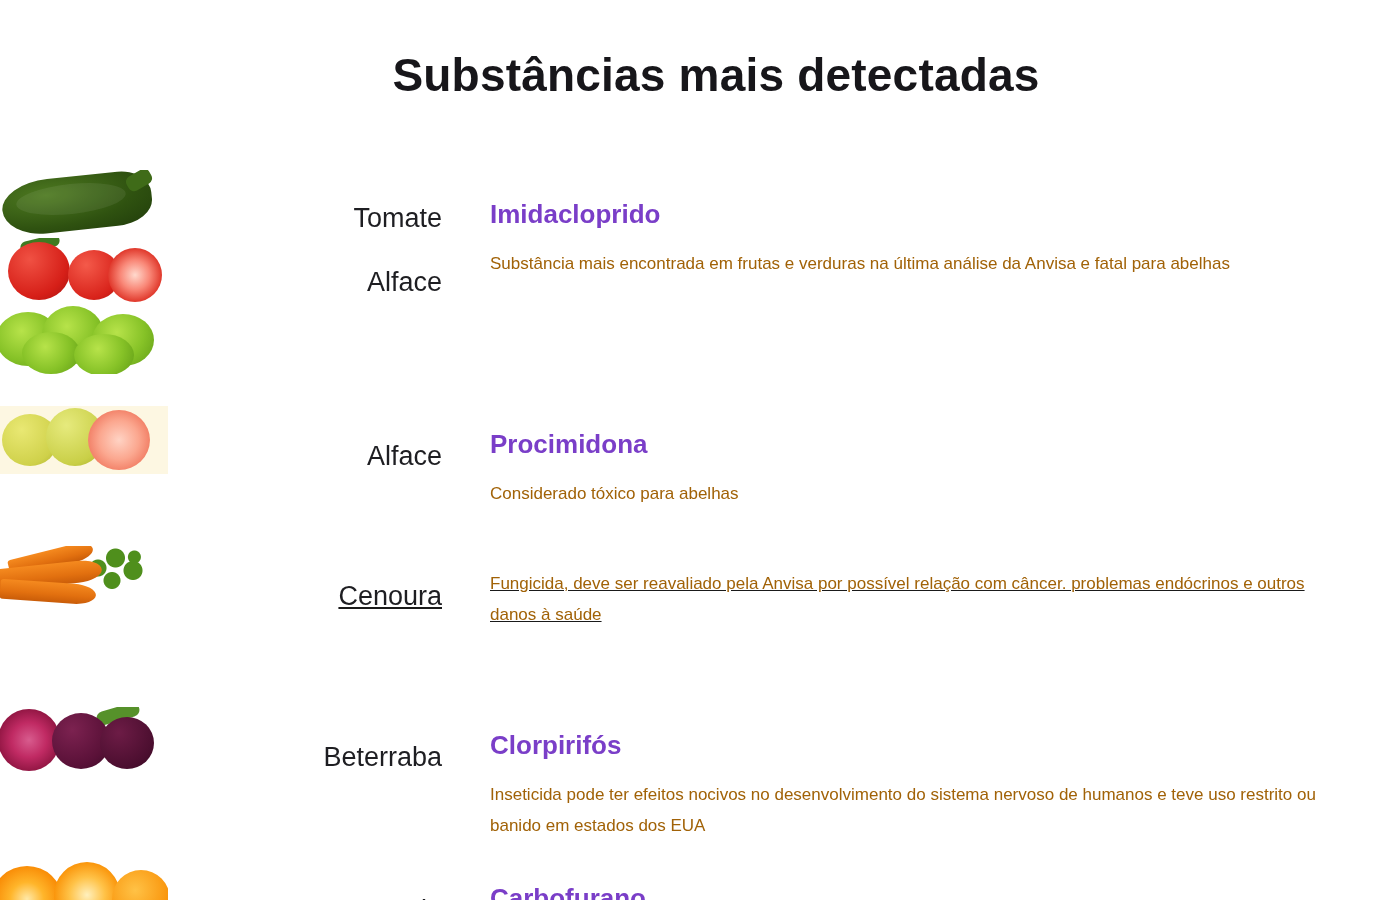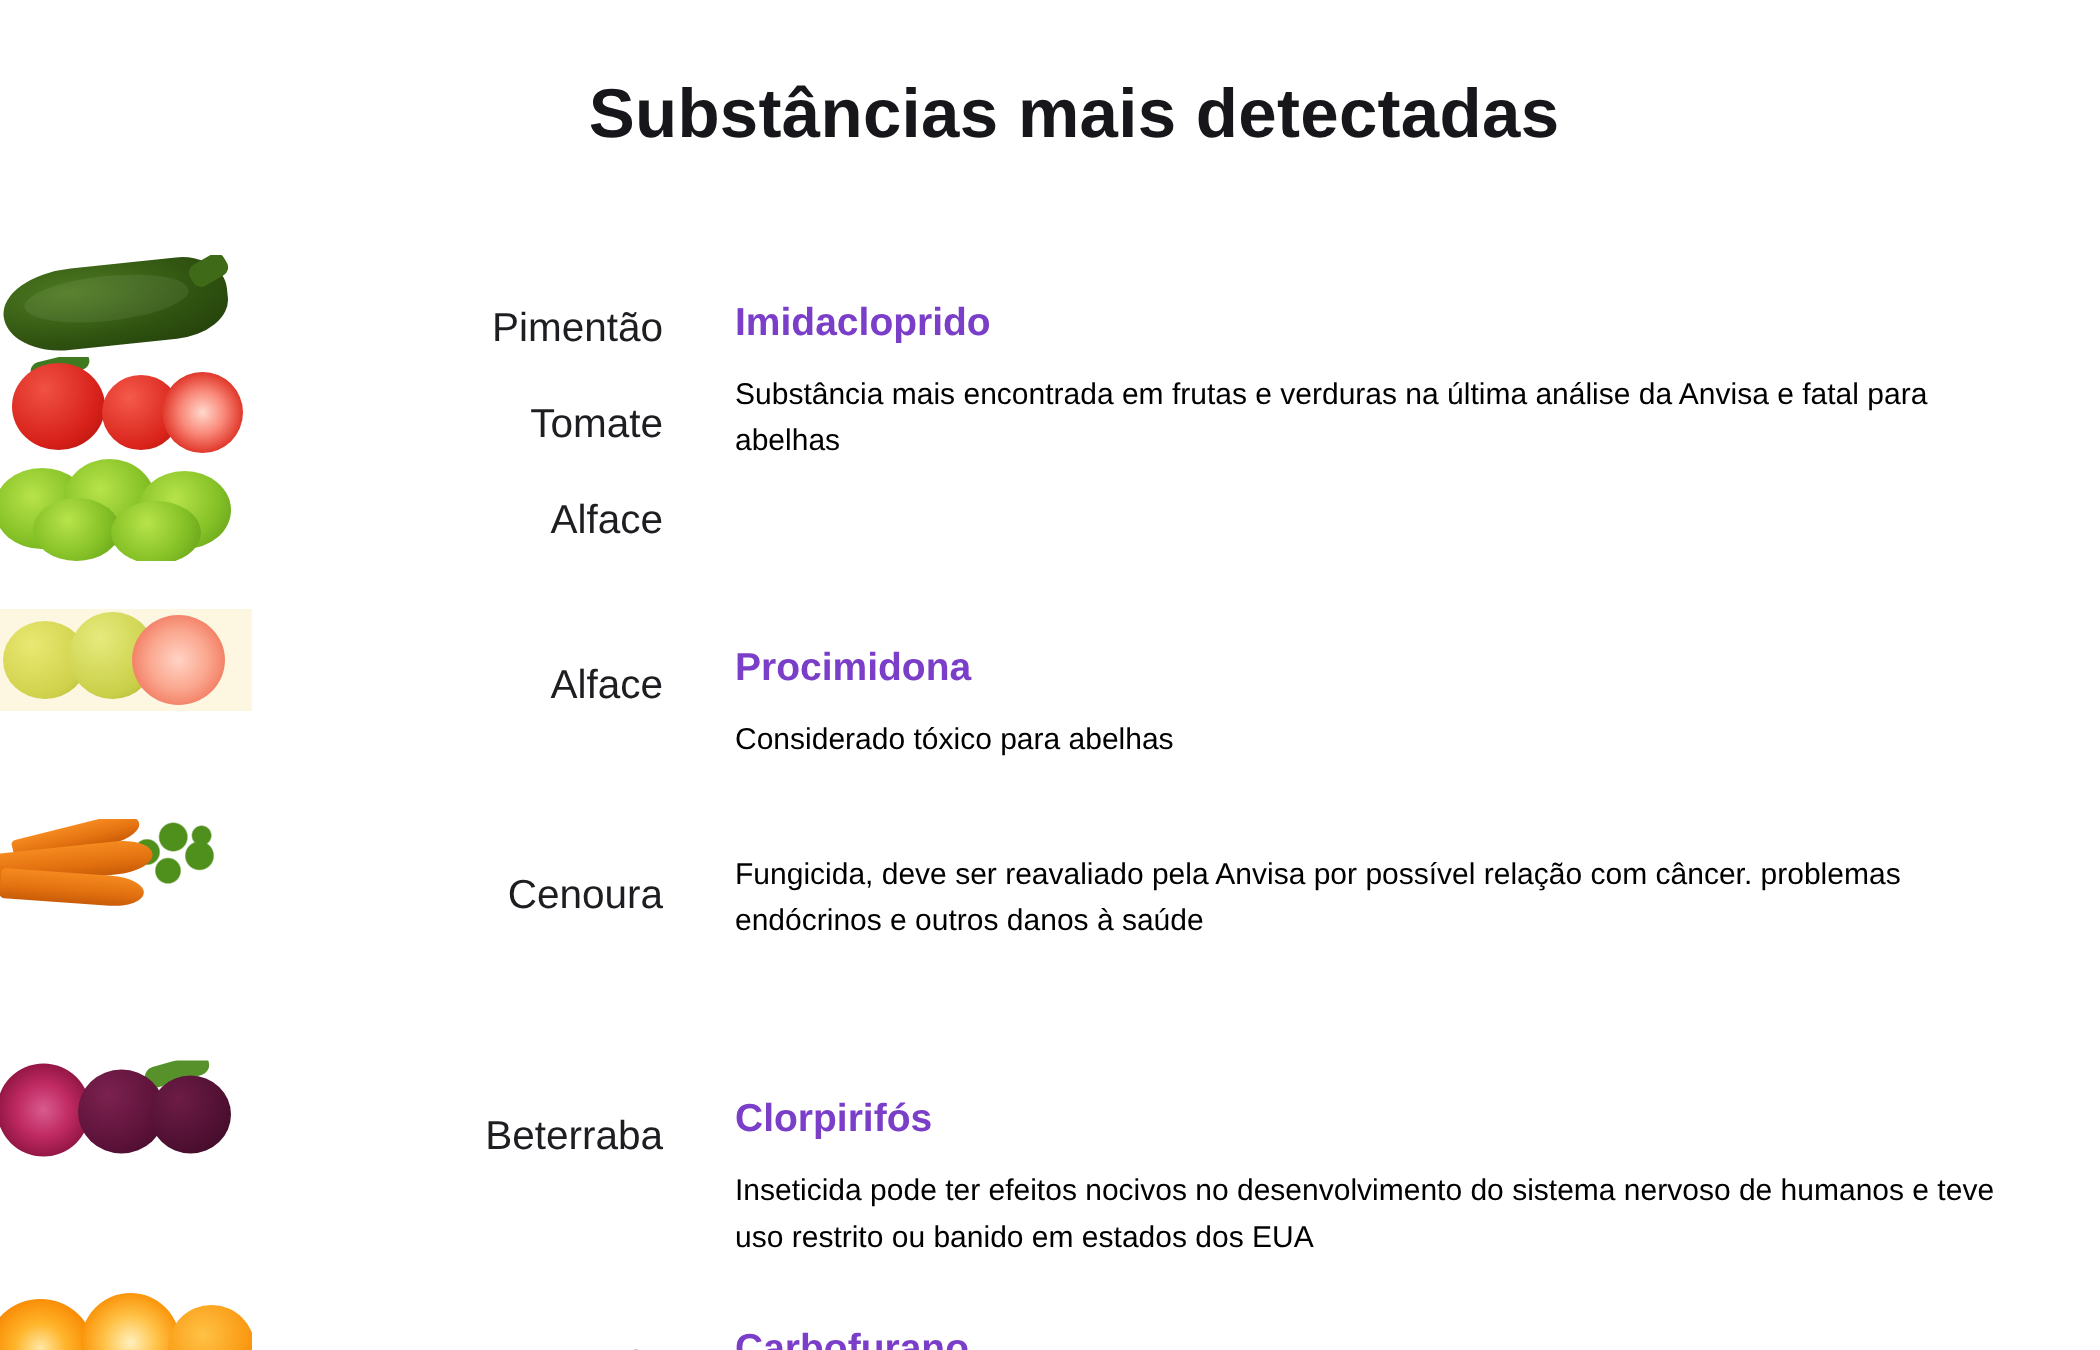--- a/index.html
+++ b/index.html
@@ -81,30 +81,30 @@
     box-sizing: border-box;
   }
   .substance-name {
     font-size: 26px;
     font-weight: bold;
     color: #7a3ec8;
     line-height: 32px;
     margin-bottom: 18px;
   }
   .substance-desc {
-    font-size: 20px;
+    font-size: 17px;
     line-height: 31px;
-    color: #000000;
+    color: #a16207;
     max-width: 860px;
   }
 
   
   .r1 { height: 236px; }
   .r2 { height: 140px; }
-  .r3 { height: 161px; }
+  .r3 { height: 161px; text-decoration: underline; }
   .r4 { height: 153px; }
   .r5 { height: 120px; }
 
   .r1 .substance { padding-top: 28px; }
   .r2 .substance { padding-top: 22px; }
   .r3 .substance { padding-top: 22px; }
   .r4 .substance { padding-top: 22px; }
   .r5 .substance { padding-top: 22px; }
 
   .r1 .names { padding-top: 16px; }
@@ -265,21 +265,20 @@
         <div class="scene">
             <div class="l l1"></div>
             <div class="l l2"></div>
             <div class="l l3"></div>
             <div class="l l4"></div>
             <div class="l l5"></div>
           </div>
       </div>
     </div>
     <div class="names">
-      <div class="produce-name">Pimentão</div>
       <div class="produce-name">Tomate</div>
       <div class="produce-name">Alface</div>
     </div>
     <div class="substance">
       <div class="substance-name">Imidacloprido</div>
       <div class="substance-desc">Substância mais encontrada em frutas e verduras na última análise da Anvisa e fatal para abelhas</div>
     </div>
   </div>
 
   <div class="row r2">

